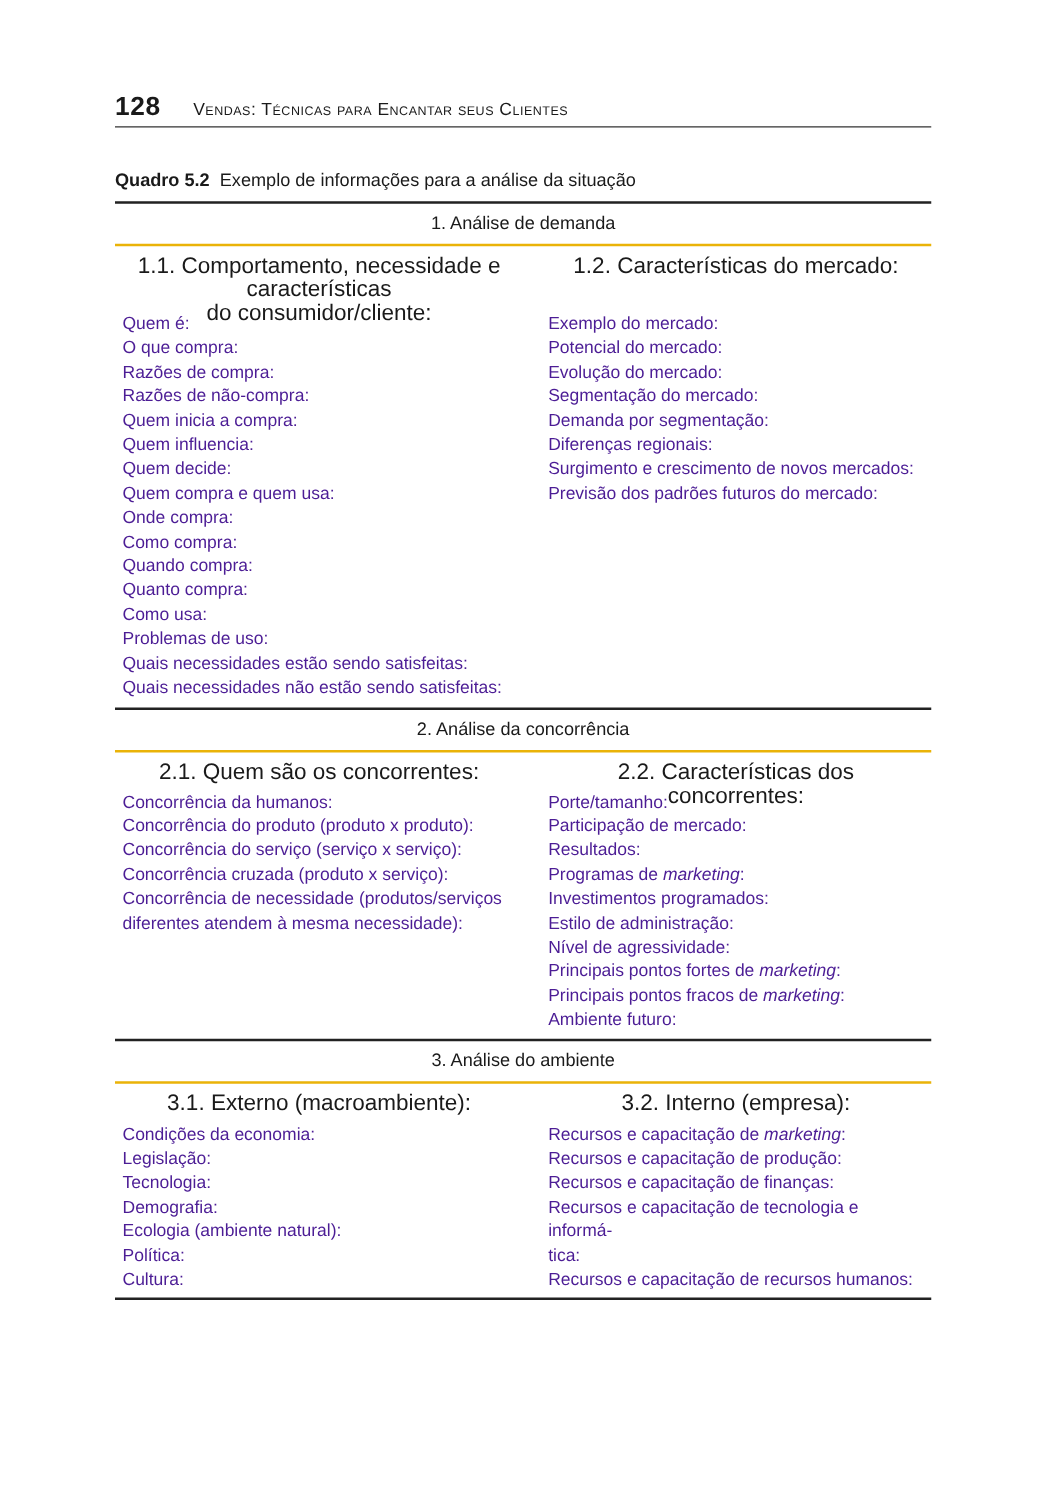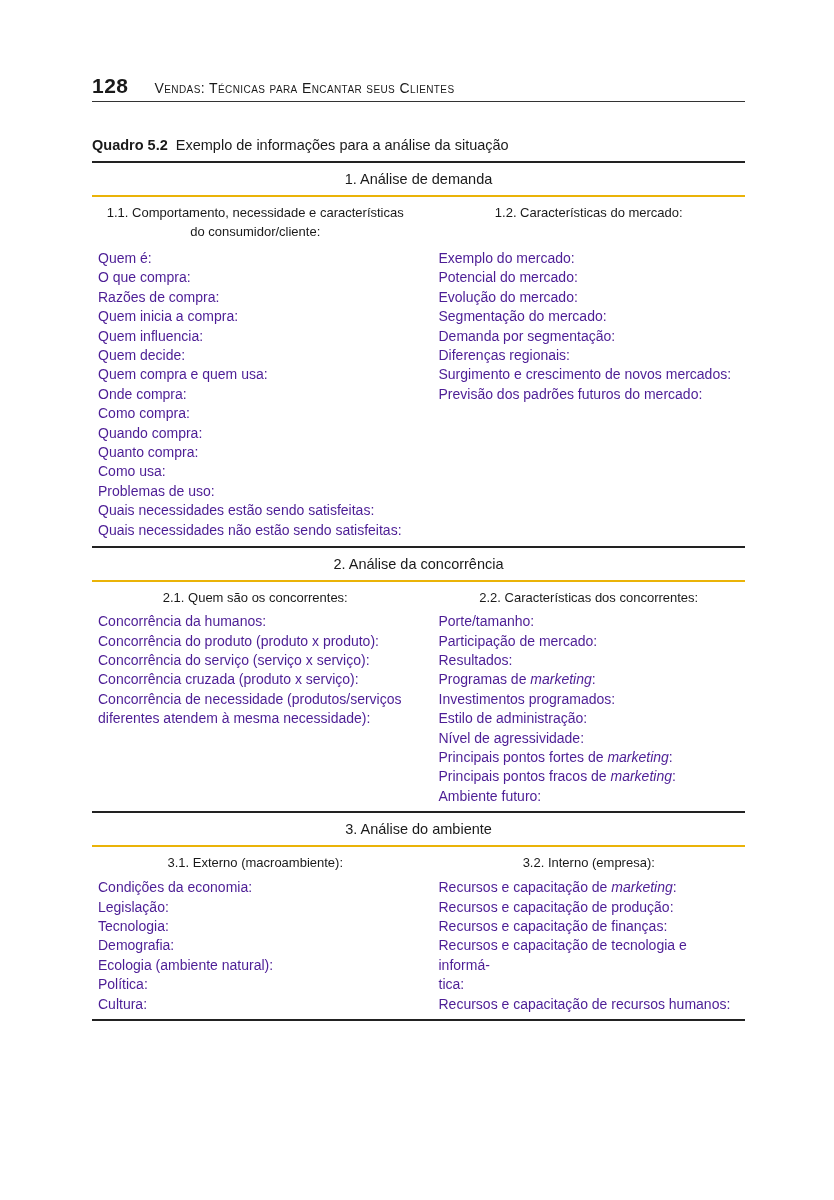--- a/index.html
+++ b/index.html
@@ -25,21 +25,21 @@
     .section { border-top: 2px solid #222; }
     .section:last-child { border-bottom: 2px solid #222; }
     .section-title {
       text-align: center; font-size: 14.5px; height: 32px; line-height: 32px;
       border-bottom: 2px solid #eab308;
     }
     .cols { display: flex; }
     .col { width: 50%; padding: 0 6px; box-sizing: border-box; }
     .col.right { padding-left: 20px; }
     .sub-title {
-      text-align: center; font-size: 13px; line-height: 19px; padding-top: 6px;
+      text-align: center; font-size: 18px; line-height: 19px; padding-top: 6px;
     }
     .items { list-style: none; margin: 0; padding: 0; font-size: 14px; line-height: 19.4px; color: #4c1d95; }
     .items li { margin: 0; padding: 0; }
     .items em { font-style: italic; }
 
     .s1 .sub-title { height: 46px; }
     .s1 .items { padding-bottom: 6px; }
     .s2 .sub-title { height: 24px; }
     .s2 .items { padding-bottom: 5px; }
     .s3 .sub-title { height: 25px; }
@@ -66,20 +66,21 @@
       <div class="cols">
         <div class="col left">
           <div class="sub-title">
             <div>1.1. Comportamento, necessidade e características</div>
             <div>do consumidor/cliente:</div>
           </div>
           <ul class="items">
               <li>Quem é:</li>
               <li>O que compra:</li>
               <li>Razões de compra:</li>
+              <li>Razões de não-compra:</li>
               <li>Quem inicia a compra:</li>
               <li>Quem influencia:</li>
               <li>Quem decide:</li>
               <li>Quem compra e quem usa:</li>
               <li>Onde compra:</li>
               <li>Como compra:</li>
               <li>Quando compra:</li>
               <li>Quanto compra:</li>
               <li>Como usa:</li>
               <li>Problemas de uso:</li>

